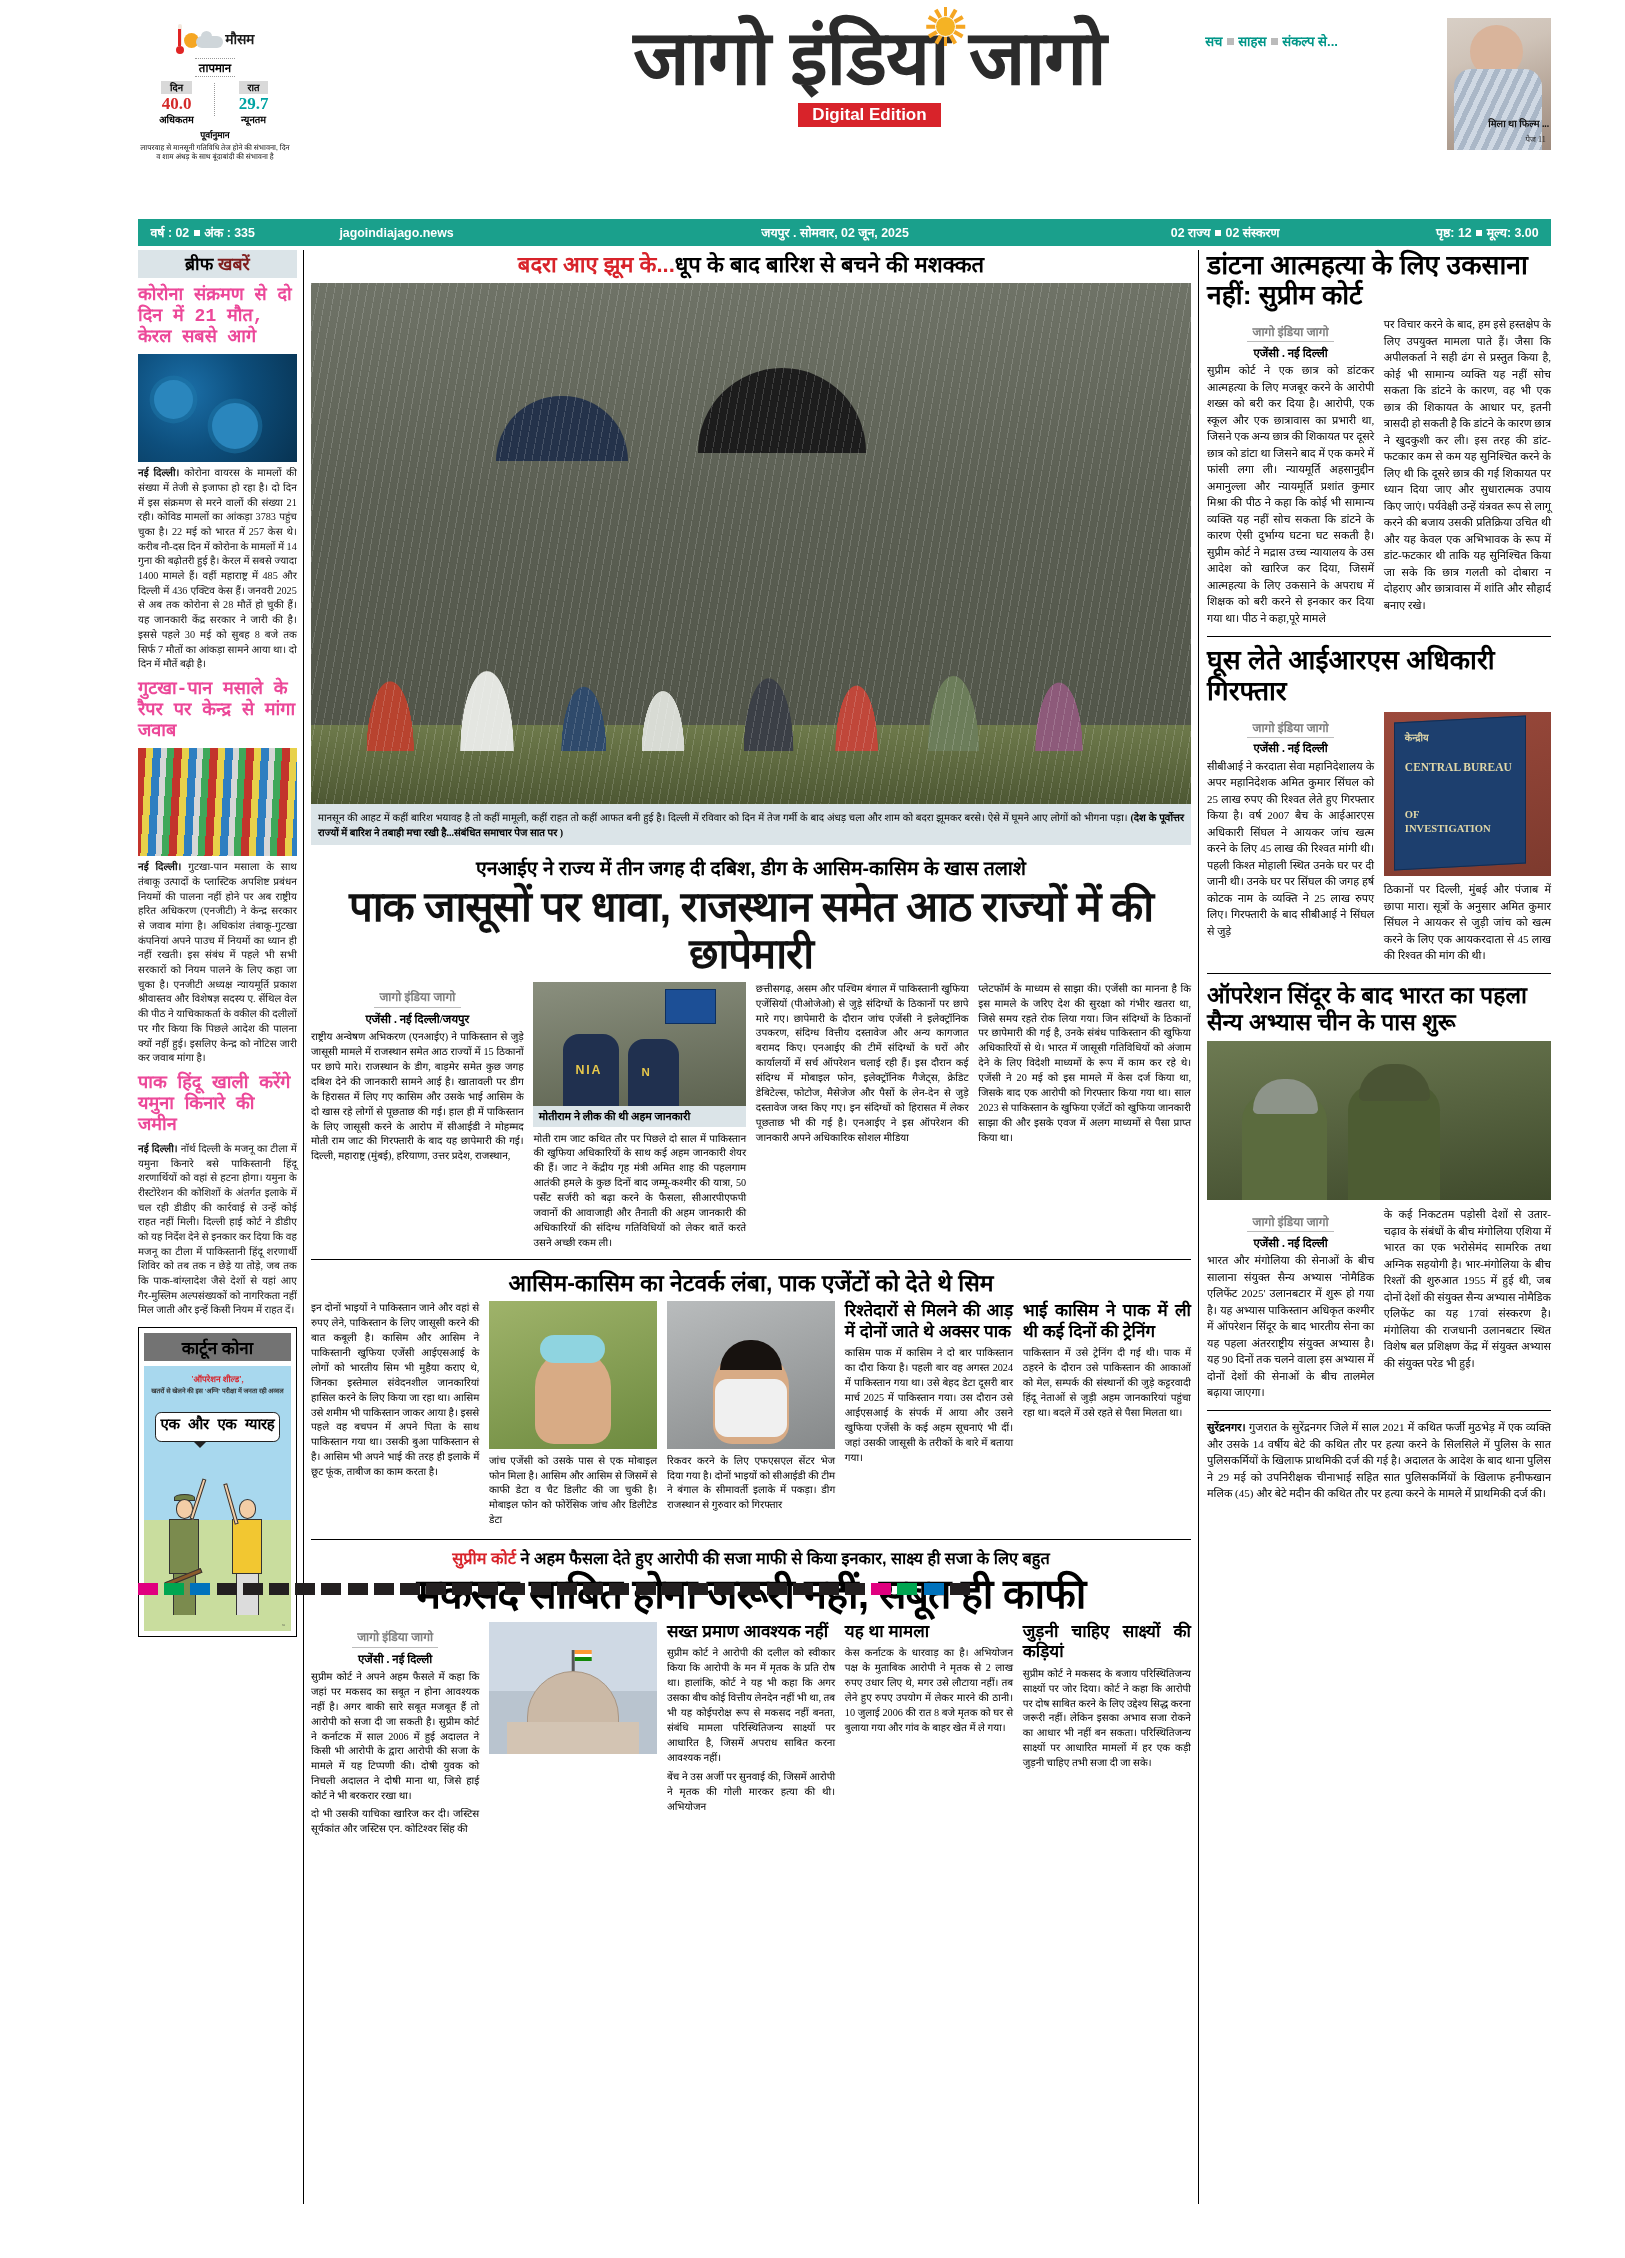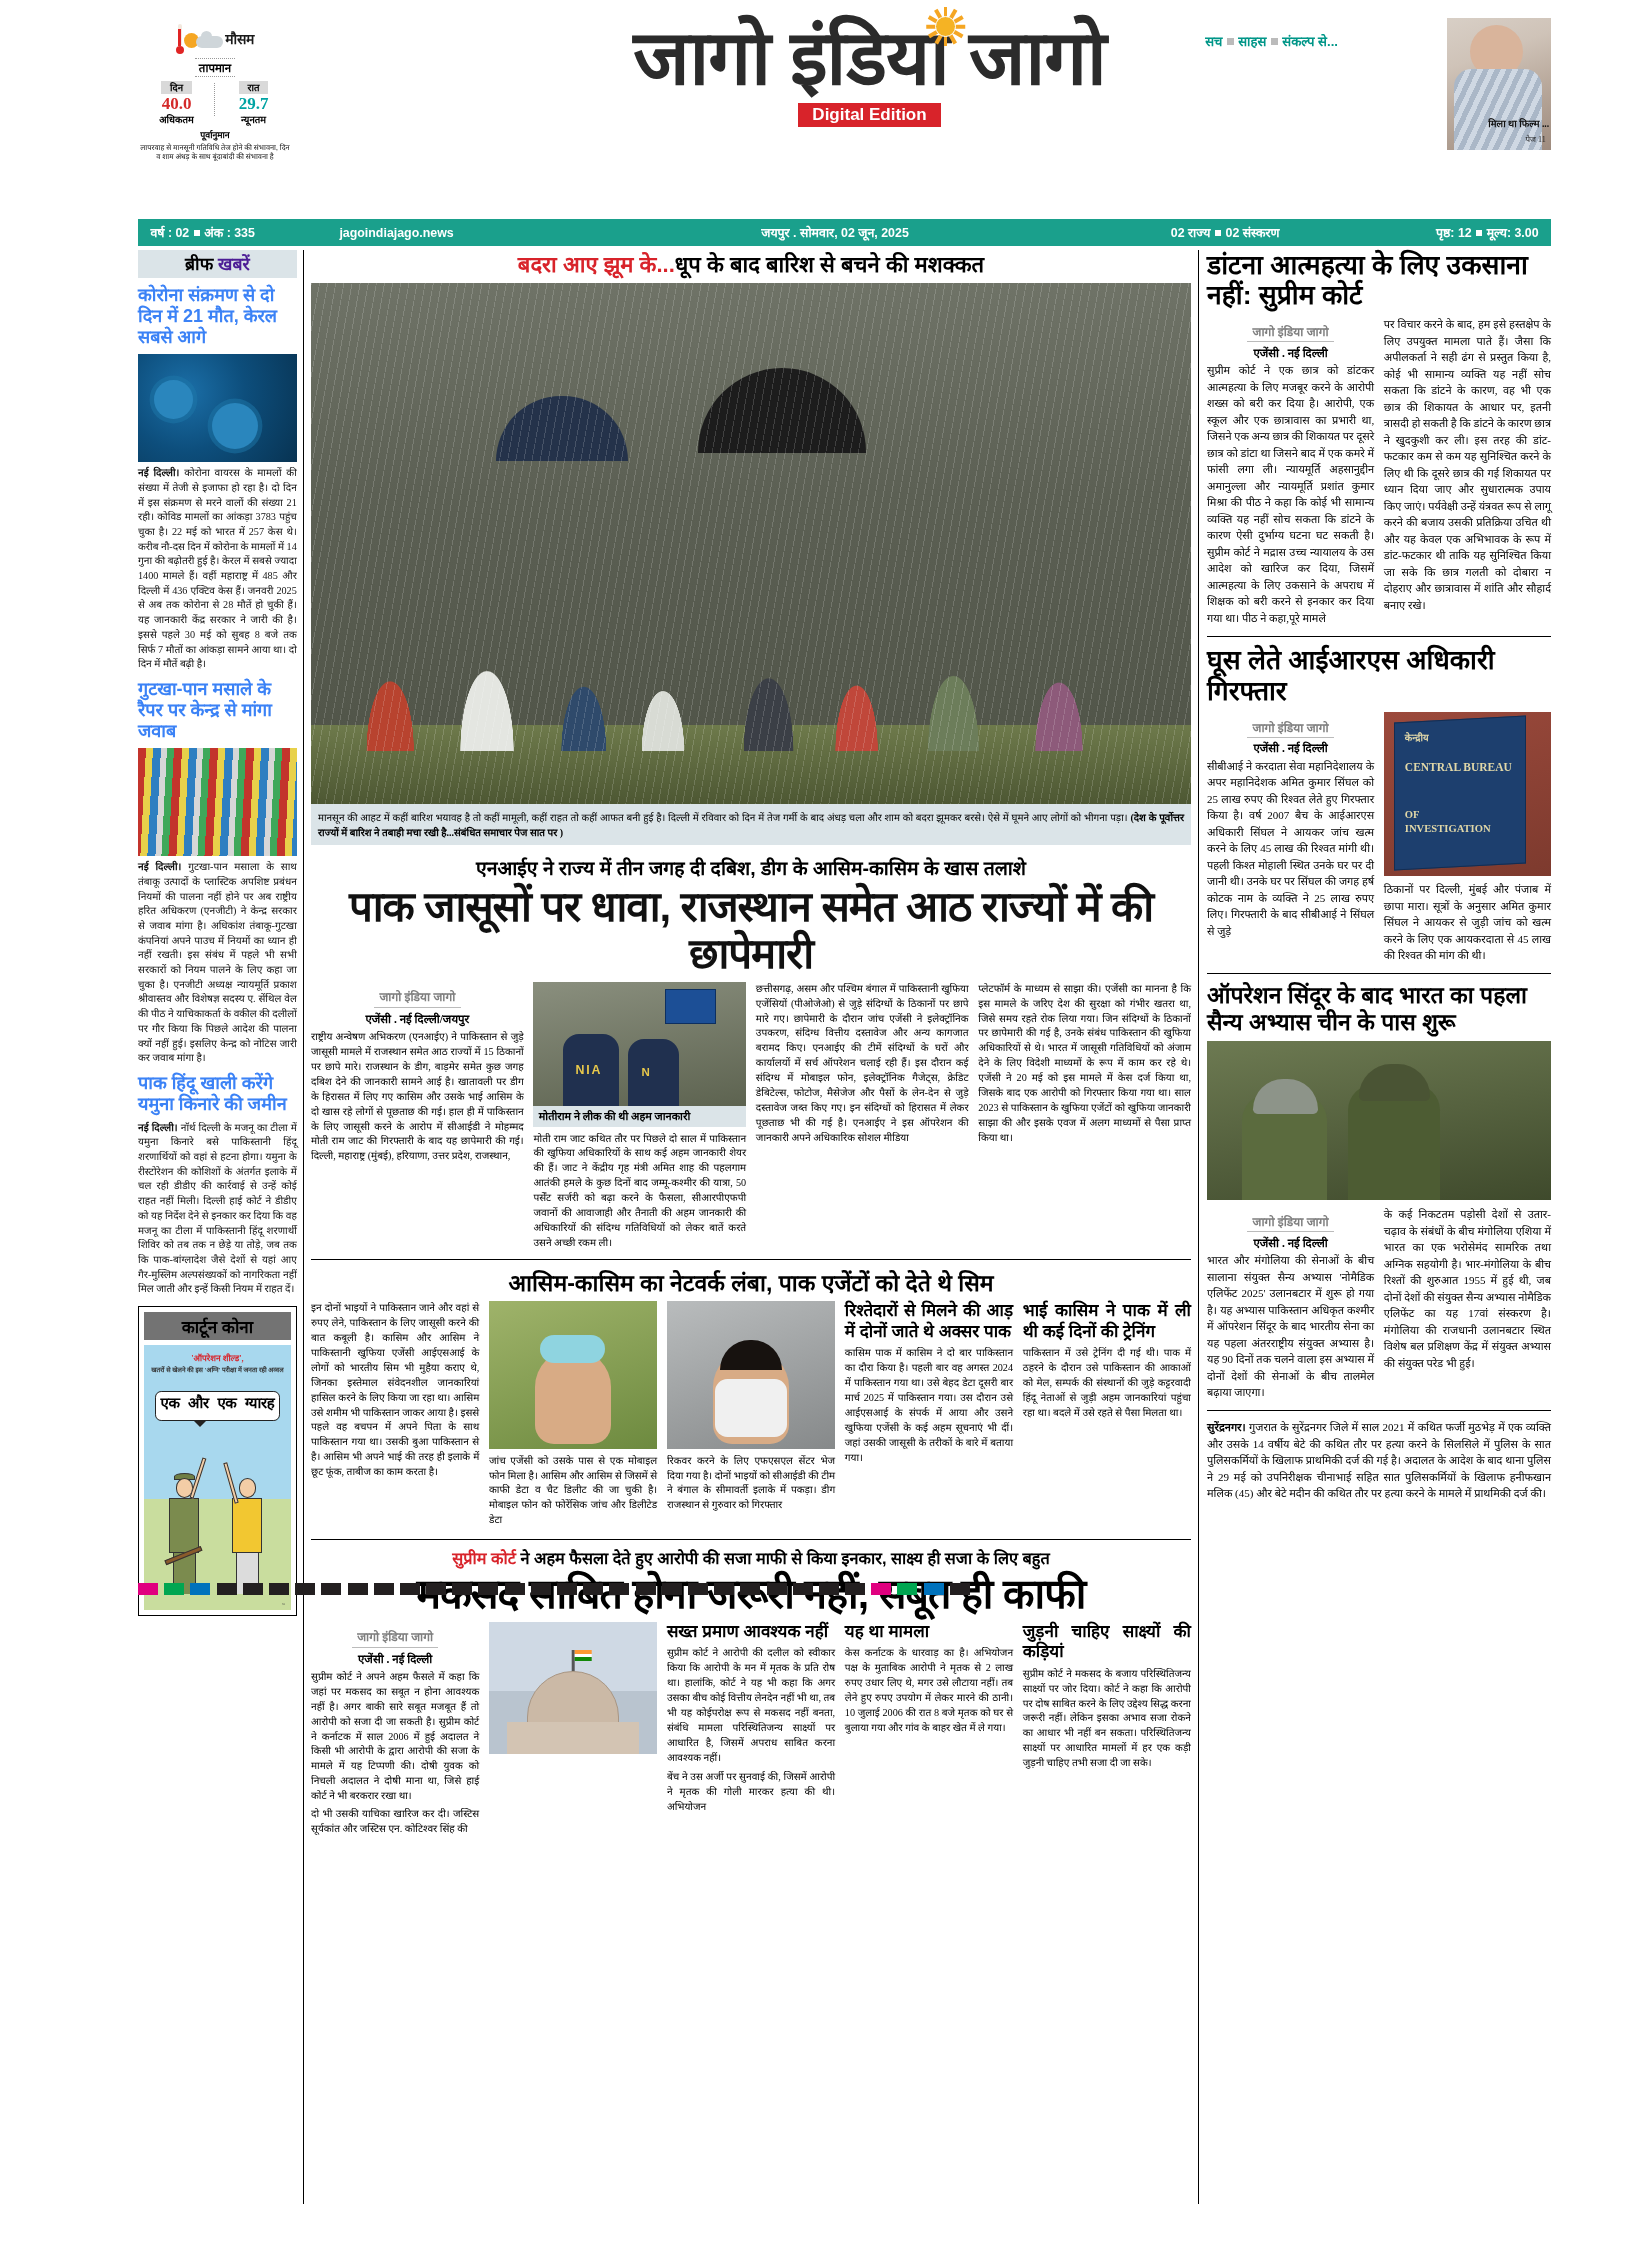--- a/index.html
+++ b/index.html
@@ -61,22 +61,22 @@
   .bl { display:inline-block; width:6.2px;height:6.2px;background:#fff; margin:0 4.4px; vertical-align:0.9px;}
 
   
   .body { margin: 3.5px 106px 0 106px; display:flex; height: 1954px; }
   .col-left { width: 166px; flex:0 0 166px; border-right:1.3px solid #000; padding-right:6.2px;}
   .col-mid  { flex:1; padding: 0 7px; }
   .col-right{ width: 353px; flex:0 0 353px; border-left:1.3px solid #000; padding-left:8px;}
 
   
   .brief-hd { text-align:center; background:#dbe4e8; padding:1.8px 0 2.6px; font-size:17.6px; font-weight:bold; font-family:"Liberation Sans",sans-serif;}
-  .brief-hd .k { color:#4c1d95; }
-  .sb-head { font-size:18px; font-weight:bold; line-height:1.18; margin:7px 0 5.3px; font-family:Liberation Sans, sans-serif; color:#3b82f6;}
+  .brief-hd .k { color:#7f1d1d; }
+  .sb-head { font-size:18px; font-weight:bold; line-height:1.18; margin:7px 0 5.3px; font-family:Liberation Mono, monospace; color:#ec4899;}
   .sb-text { font-size:10.2px; line-height:1.44; text-align:justify; color:#111; }
   .sb-text b { font-weight:bold; }
   .sb-img { width:100%; height:108px; margin:3.5px 0 4.4px; }
   .img-covid { background: radial-gradient(circle at 30% 35%, #1b6fa8 0%, #0d4e7c 45%, #083352 100%); position:relative; overflow:hidden;}
   .img-covid:before, .img-covid:after { content:""; position:absolute; border-radius:50%; background:#2a86bd; box-shadow:0 0 0 4.4px rgba(30,120,170,.5);}
   .img-covid:before{left:16px;top:26.5px;width:39px;height:39px;}
   .img-covid:after{left:74px;top:49px;width:46px;height:46px;}
   .img-gutkha { background:repeating-linear-gradient(93deg,#c3342c 0 8px,#e8d14a 8px 15px,#2e7fc1 15px 23px,#d7d7d7 23px 29px,#3fa85a 29px 36px); }
   .img-cartoon-wrap { border:1.3px solid #000; padding:5.3px; margin-top:8.8px;}
   .cart-hd { background:#737373; text-align:center; font-size:17px; font-weight:bold; padding:2.6px 0; font-family:"Liberation Sans",sans-serif;}

